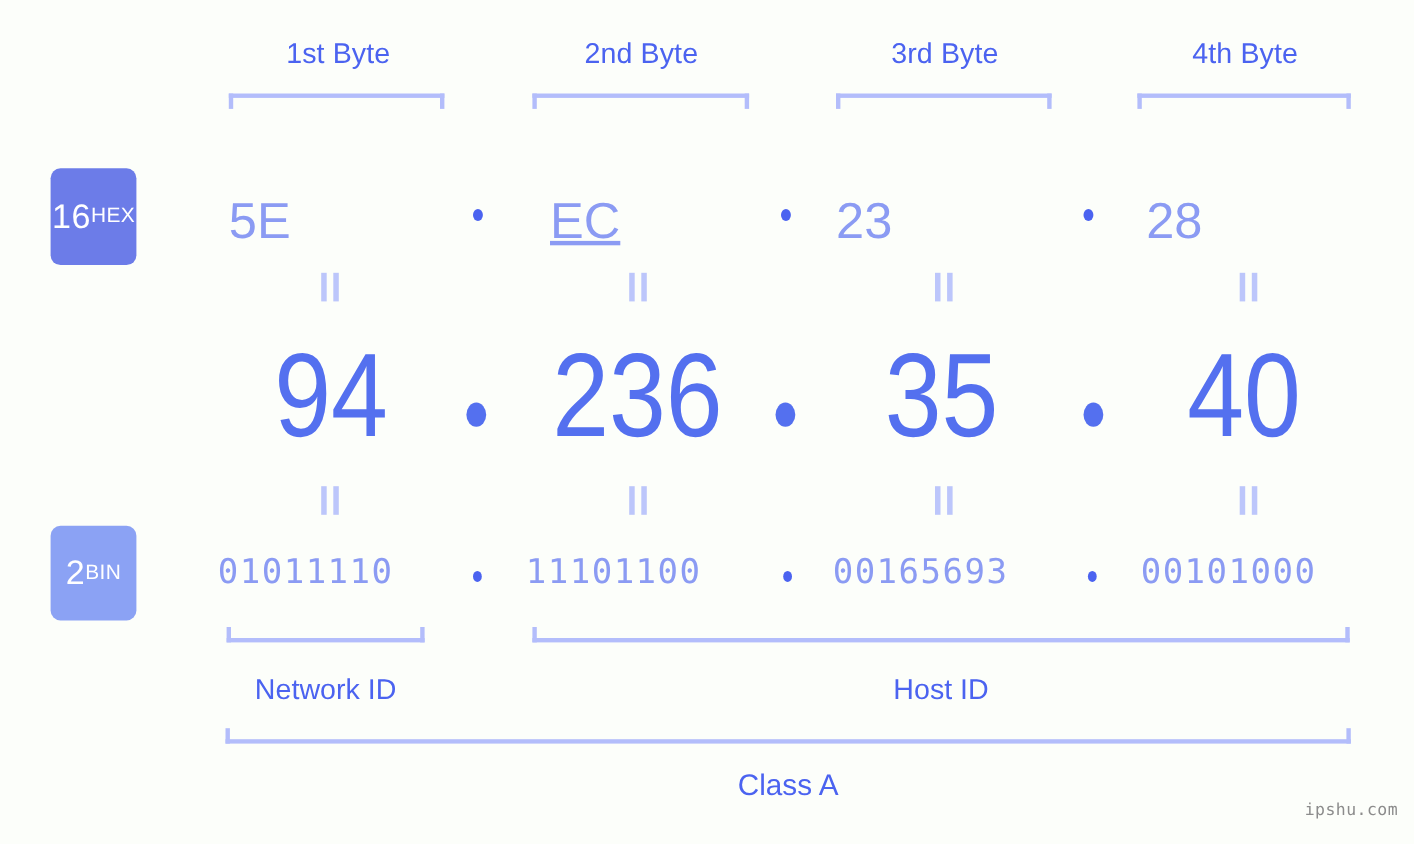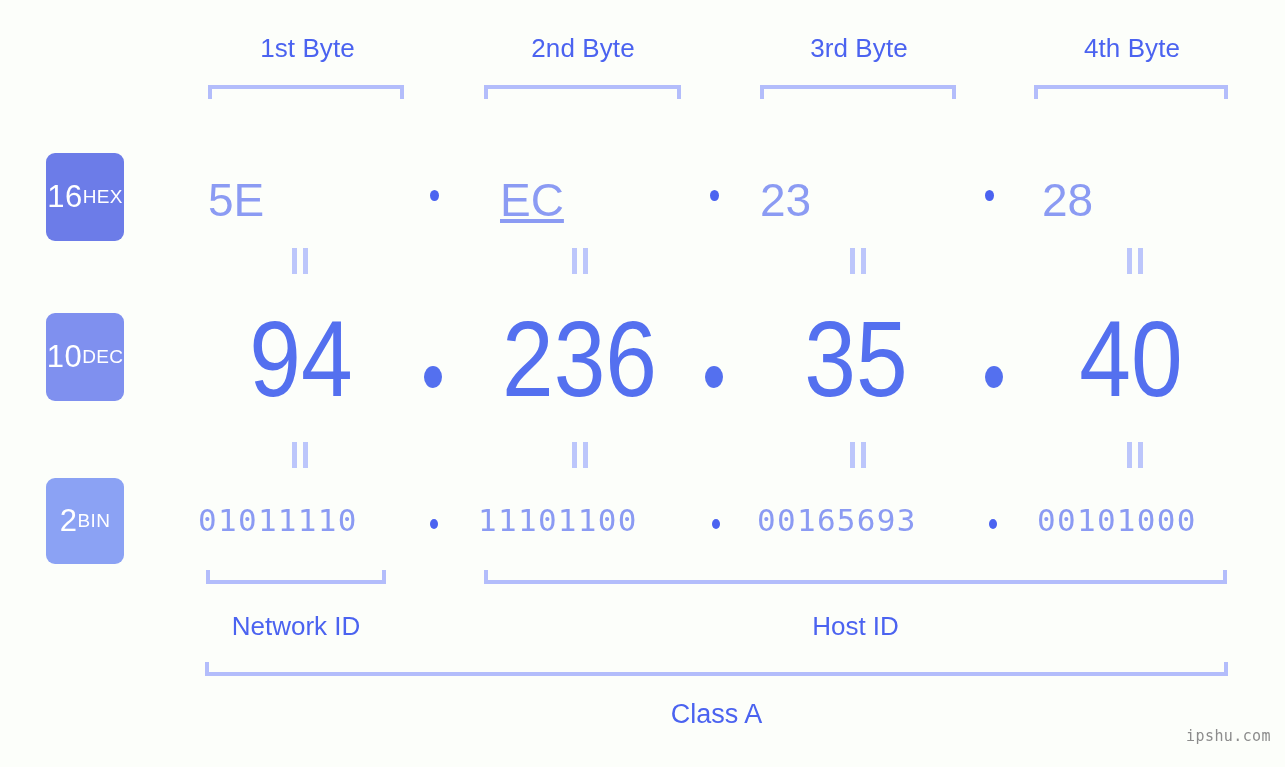--- a/index.html
+++ b/index.html
@@ -220,24 +220,20 @@
     </div>
   <div class="eqmark" style="left:850px;top:248px;">
       <i class="a"></i>
       <i class="b"></i>
     </div>
   <div class="eqmark" style="left:1127px;top:248px;">
       <i class="a"></i>
       <i class="b"></i>
     </div>
 
-  <div class="badge" id="badge-dec">
-    <span class="num">10</span>
-    <span class="sys">DEC</span>
-  </div>
 
   <div class="dec-val" style="left:203px;width:196px;">94</div>
   <div class="dec-dot" style="left:424px;"></div>
   <div class="dec-val" style="left:481px;width:197px;">236</div>
   <div class="dec-dot" style="left:705px;"></div>
   <div class="dec-val" style="left:758px;width:196px;">35</div>
   <div class="dec-dot" style="left:985px;"></div>
   <div class="dec-val" style="left:1034px;width:194px;">40</div>
 
   <div class="eqmark" style="left:292px;top:442px;">

